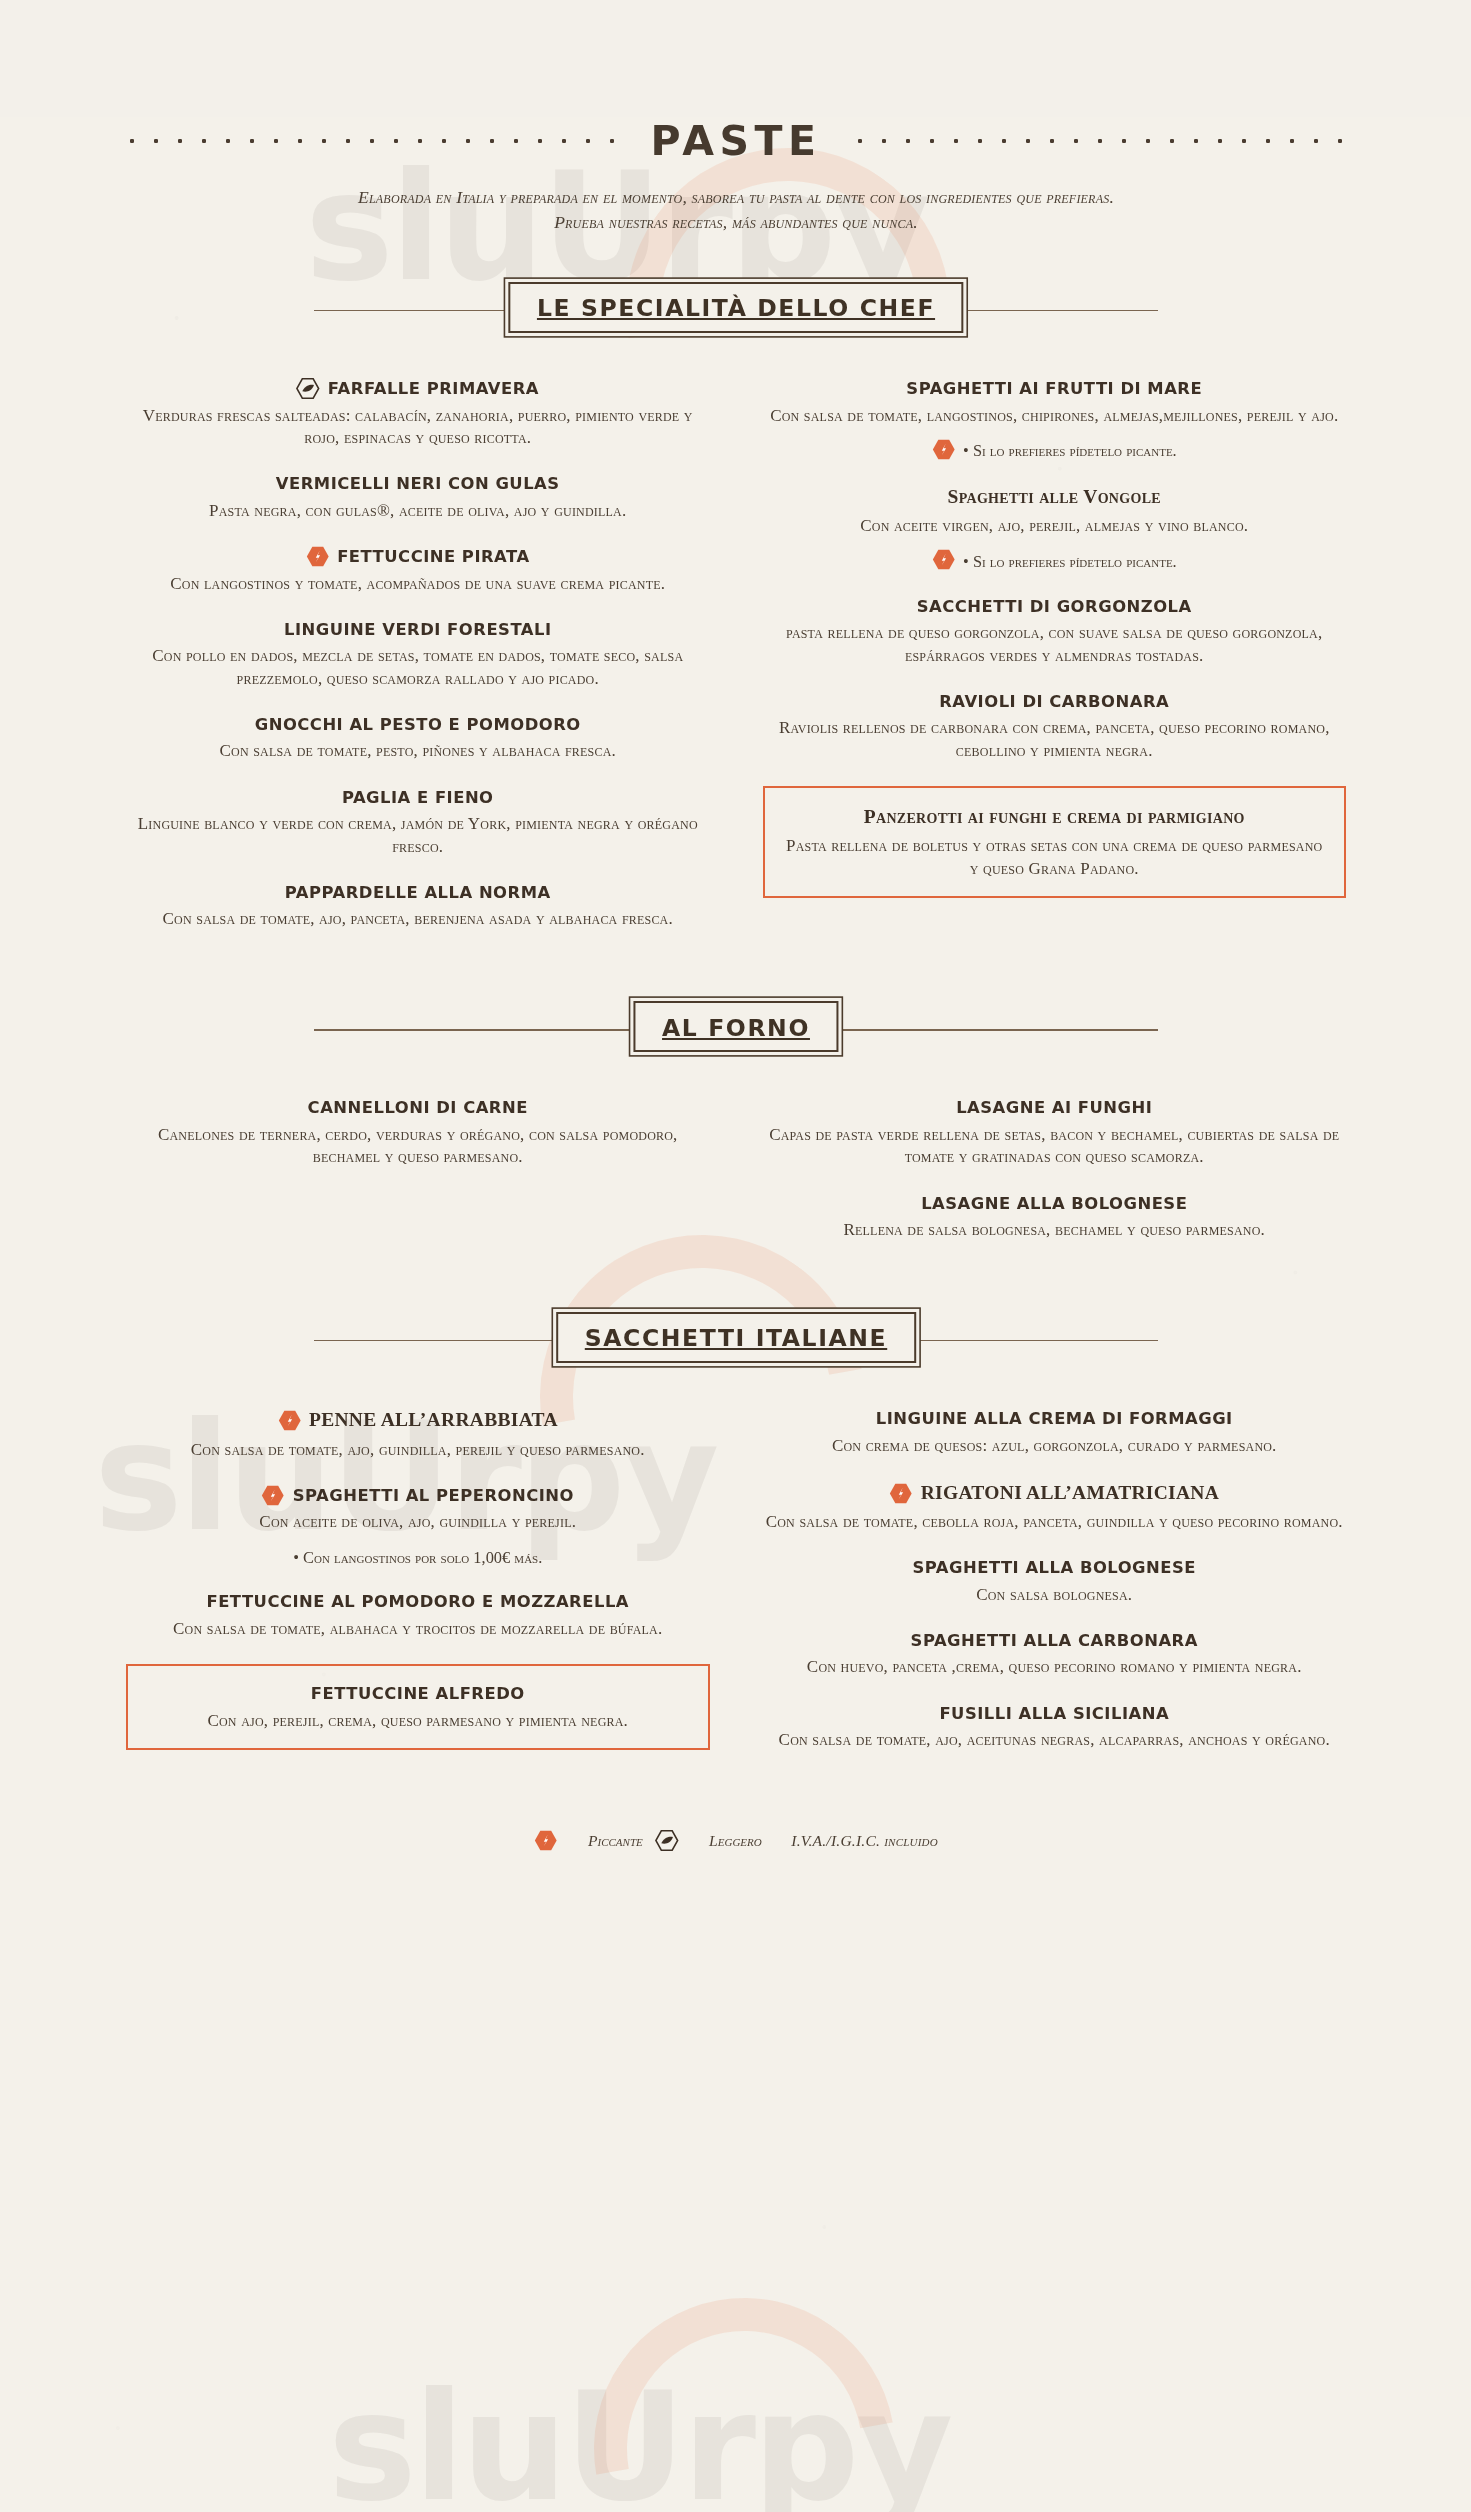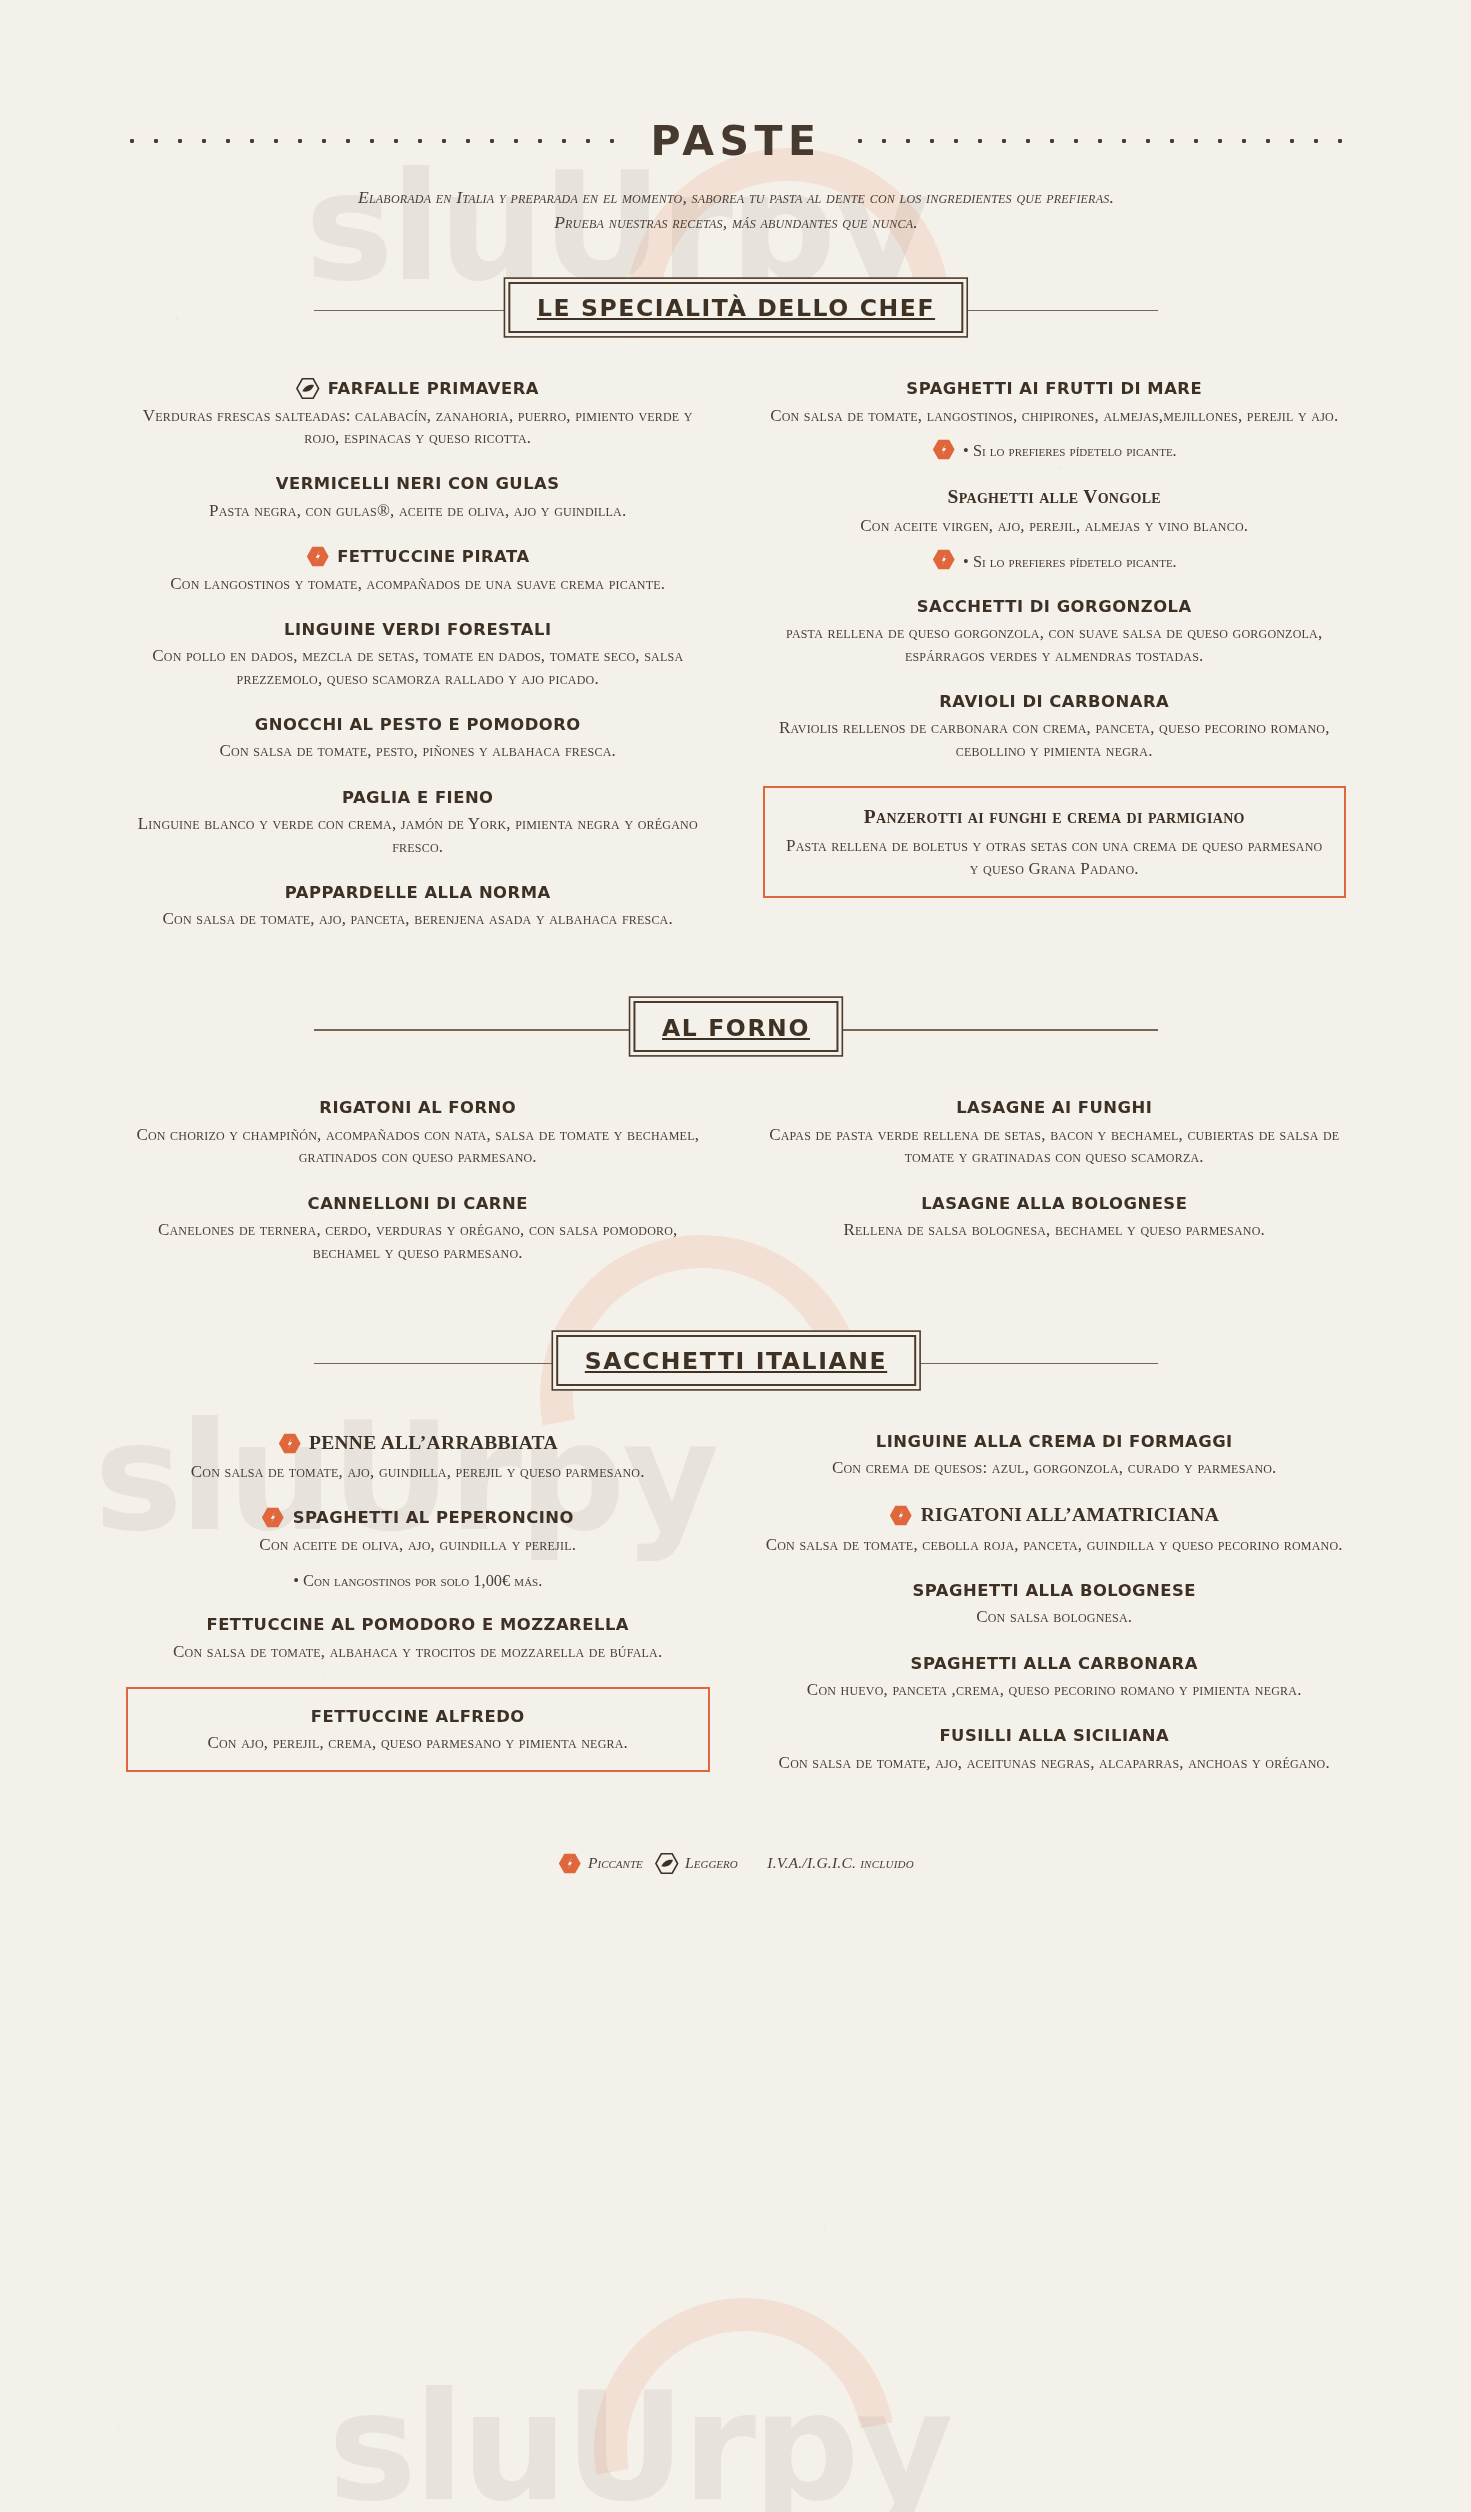--- a/index.html
+++ b/index.html
@@ -215,21 +215,21 @@
     display: flex;
     align-items: center;
     justify-content: center;
     gap: 12.5px;
     margin-top: 55px;
     font-variant: small-caps;
     font-size: 15.6px;
     color: #4a3e32;
   }
   .footer .fitem { display: flex; align-items: center; gap: 6.3px; }
-  .footer .fitem span.lbl { font-style: italic; }
+  .footer .fitem span.lbl { font-style: italic; margin-left: 24px; }
   .footer .incl { margin-left: 17px; font-style: italic; letter-spacing: 0.2px; }
 </style>
 </head>
 <body>
 
 <div class="page">
 
   <div class="watermark wm1">sluUrpy</div>
   <div class="watermark wm2">sluUrpy</div>
   <div class="watermark wm3">sluUrpy</div>
@@ -358,26 +358,20 @@
               <div class="dish-desc">Pasta rellena de boletus y otras setas con una crema de queso parmesano y queso Grana Padano.</div>
             </div>
           </div>
         </div>
         <div class="section-banner">
           <div class="rule"></div>
           <div class="box"><span>AL FORNO</span></div>
         </div>
         <div class="cols">
           <div class="col">
-            <div class="dish">
-              <div class="name-line">
-                <div class="dish-name">RIGATONI AL FORNO</div>
-              </div>
-              <div class="dish-desc">Con chorizo y champiñón, acompañados con nata, salsa de tomate y bechamel, gratinados con queso parmesano.</div>
-            </div>
             <div class="dish">
               <div class="name-line">
                 <div class="dish-name">CANNELLONI DI CARNE</div>
               </div>
               <div class="dish-desc">Canelones de ternera, cerdo, verduras y orégano, con salsa pomodoro, bechamel y queso parmesano.</div>
             </div>
           </div>
           <div class="col">
             <div class="dish">
               <div class="name-line">

